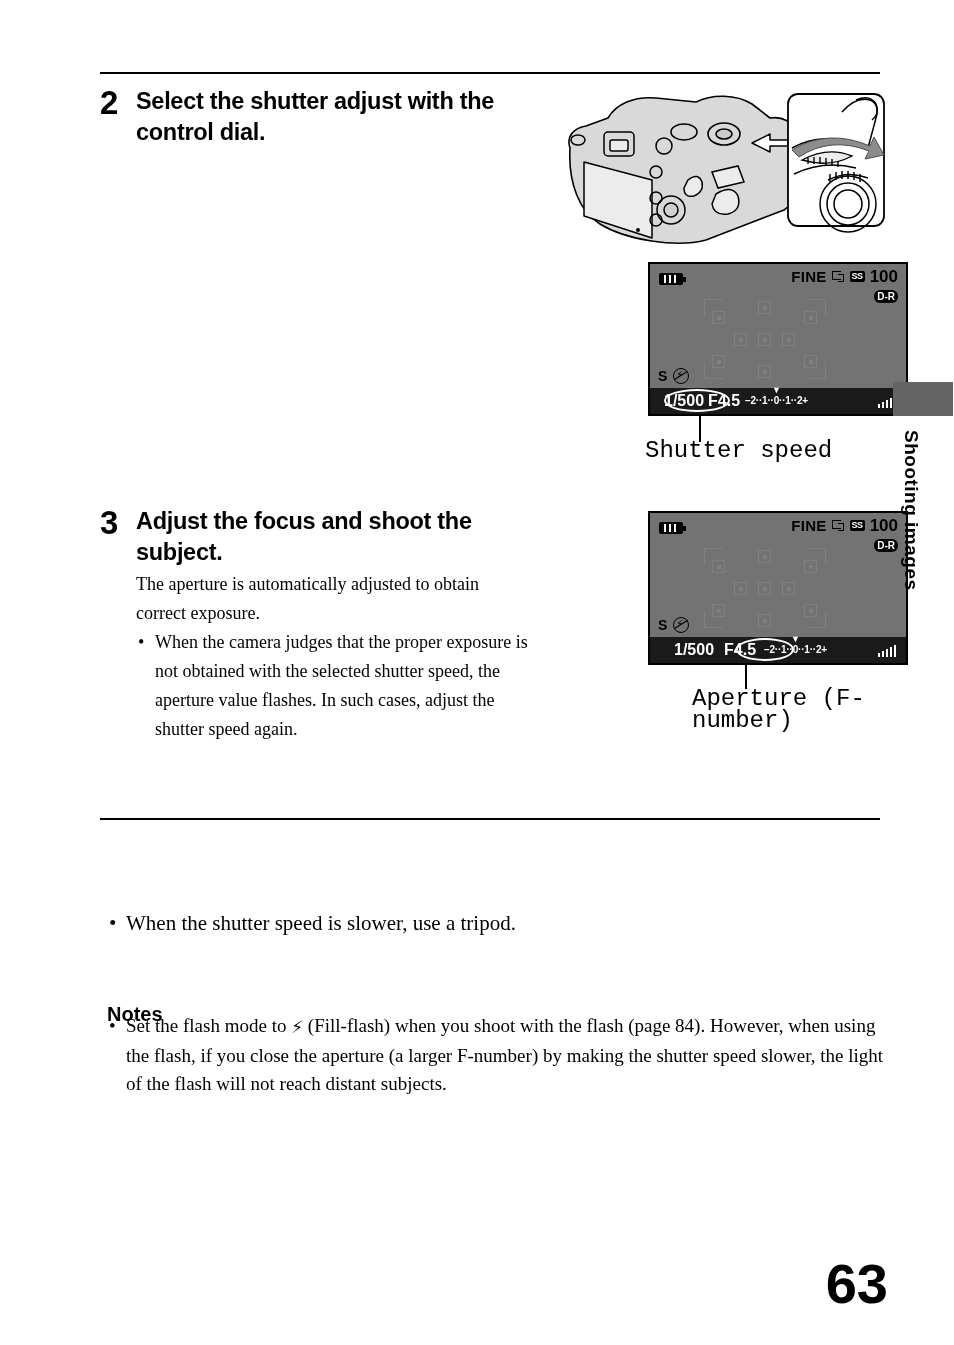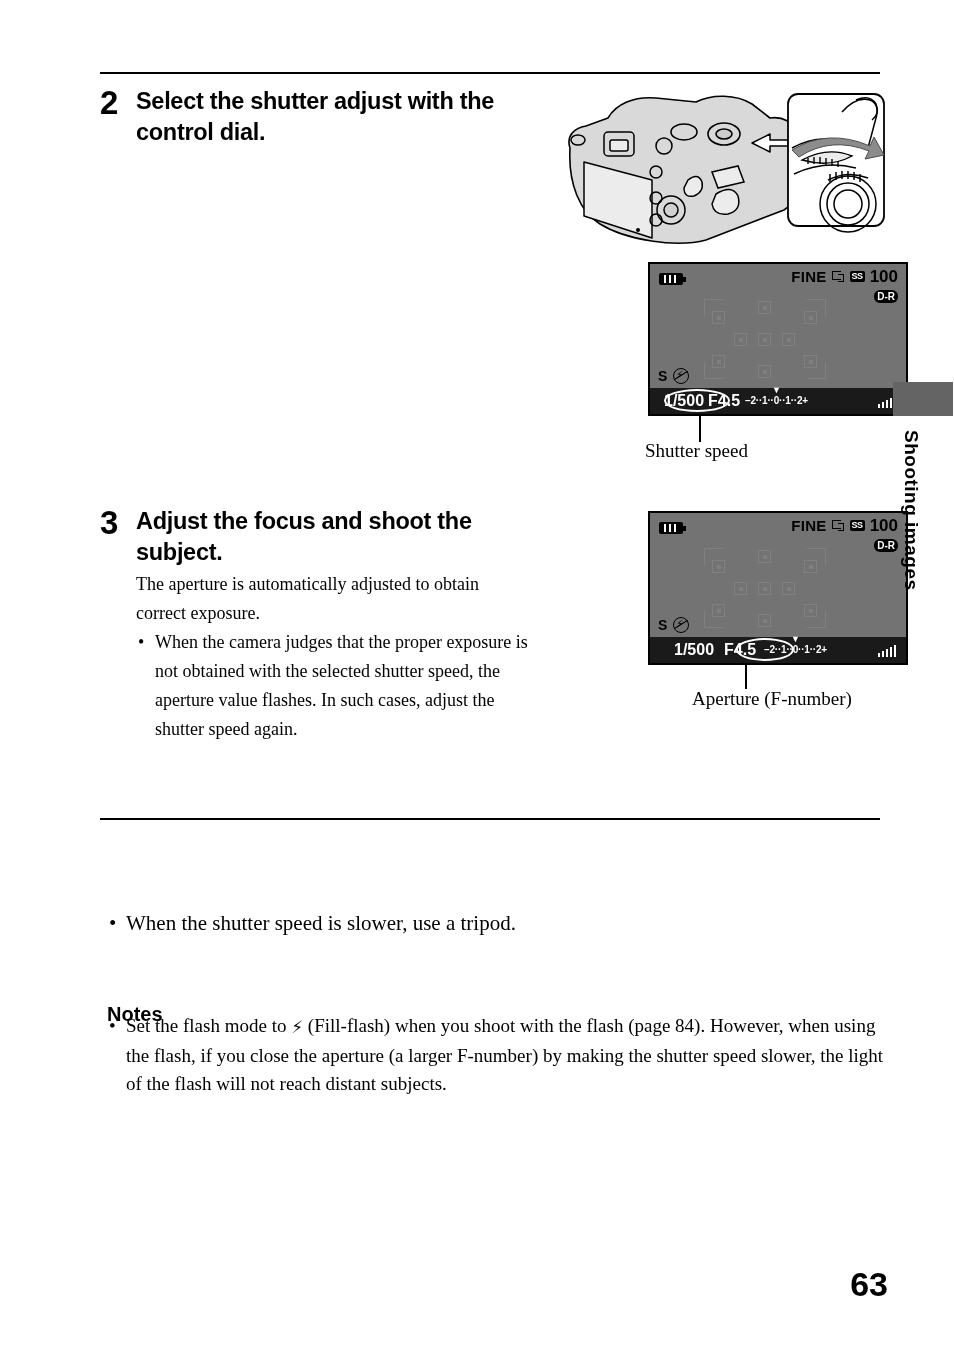--- a/index.html
+++ b/index.html
@@ -133,21 +133,21 @@
 
   
   .hl{
     position:absolute;border:2.4px solid #fff;border-radius:50%;
     box-sizing:border-box;pointer-events:none;
   }
   .leader{position:absolute;width:2px;background:#000;}
 
   
   .caption{
-    position:absolute;font-family:Liberation Serif, serif;font-size:19px;line-height:22px;
+    position:absolute;font-family:Liberation Mono, monospace;font-size:24px;line-height:22px;
   }
 
   
   .sidetab{position:absolute;left:893px;top:382px;width:60px;height:34px;background:#646464;}
   .sidelabel{
     position:absolute;left:896px;top:430px;width:26px;
     font-family:"Liberation Sans", sans-serif;font-weight:bold;font-size:19px;
     writing-mode:vertical-rl;letter-spacing:0.5px;white-space:nowrap;
   }
 
@@ -181,21 +181,21 @@
       linear-gradient(to bottom,#000 0 8px);
     box-shadow:1px 0 0 -0.5px #000;
   }
   .flash-glyph{
     display:inline-block;font-family:"DejaVu Sans", sans-serif;font-weight:bold;
     font-size:17px;vertical-align:-1px;
   }
 
   .pageno{
     position:absolute;right:66px;top:1262px;
-    font-family:"Liberation Sans", sans-serif;font-weight:bold;font-size:34px;line-height:44px;
+    font-family:"Liberation Sans", sans-serif;font-weight:bold;font-size:56px;line-height:44px;
   }
 </style>
 </head>
 <body>
 
 <div class="page">
 
   <div class="rule top"></div>
   <div class="rule mid"></div>
 

